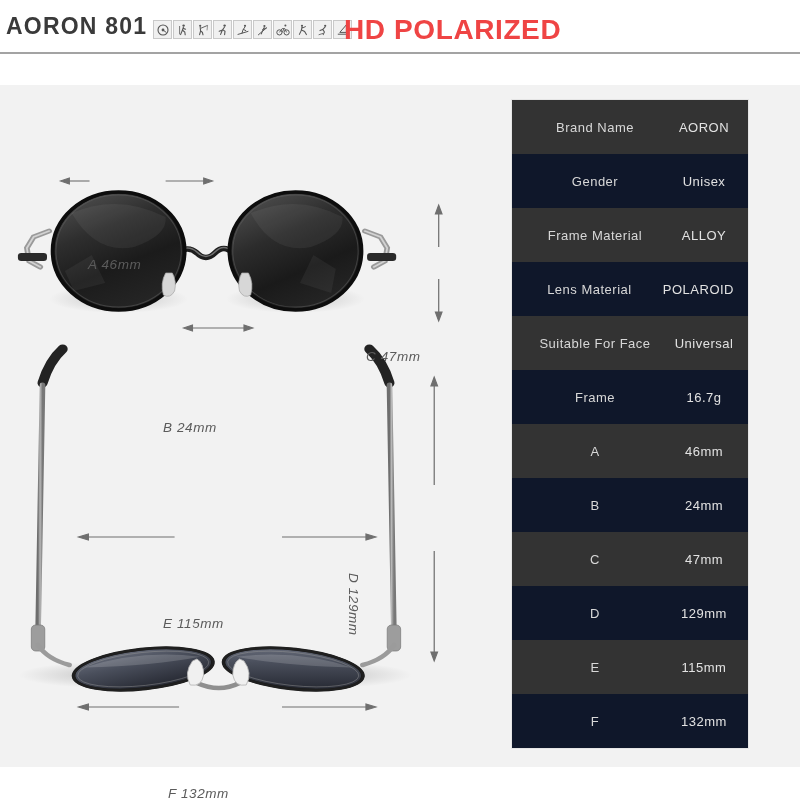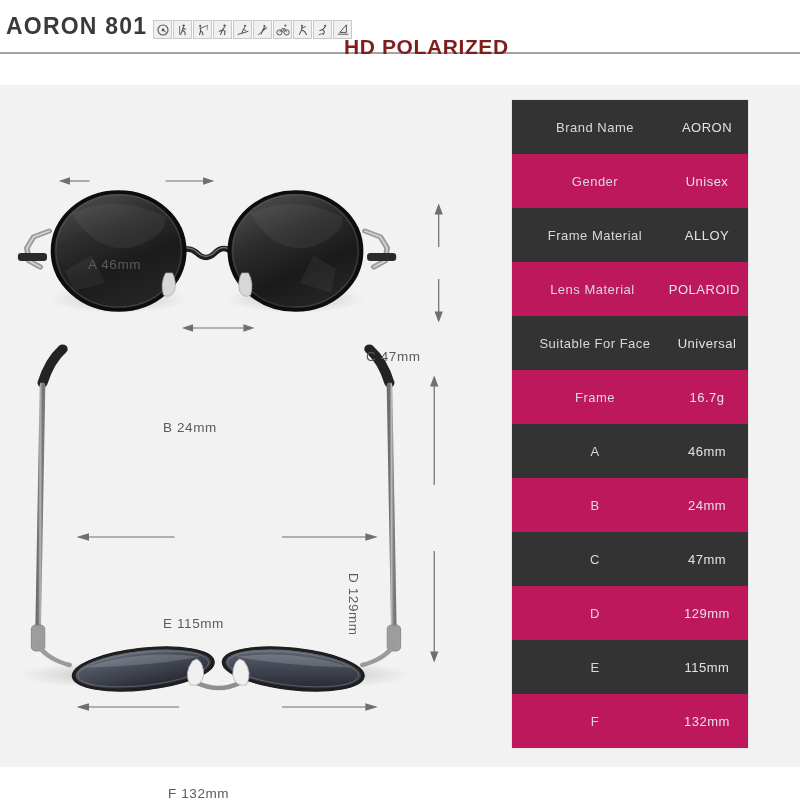--- a/index.html
+++ b/index.html
@@ -53,26 +53,25 @@
     display: flex;
     align-items: center;
     justify-content: center;
     overflow: hidden;
   }
   .sport-icon svg { display: block; }
   #polarized-title {
     position: absolute;
     left: 344px;
     top: 14px;
-    font-size: 21px;
+    font-size: 28px;
     font-weight: bold;
     letter-spacing: 0.6px;
-    color: #7f1d1d;
+    color: #ef4444;
     white-space: nowrap;
-    margin-top: 21px;
   }
 
   
   #white-band {
     position: absolute;
     left: 0; top: 54px;
     width: 800px; height: 31px;
     background: #ffffff;
   }
 
@@ -87,21 +86,21 @@
     position: absolute;
     left: 0; top: 767px;
     width: 800px; height: 33px;
     background: #ffffff;
   }
 
   
   #product-pane {
     position: absolute;
     left: 0; top: 85px;
-    width: 573px; height: 682px;
+    width: 573px; height: 682px; font-style: italic;
   }
   .svg-layer {
     position: absolute;
     left: 0; top: 0;
     width: 100%; height: 100%;
   }
 
   
   .dim-label {
     position: absolute;
@@ -132,37 +131,37 @@
     flex-direction: column;
     box-shadow: 0 0 0 1px rgba(0,0,0,0.05);
   }
   .spec-row {
     flex: 1 1 0;
     display: flex;
     align-items: center;
     min-height: 0;
   }
   .spec-row.odd  { background: #333333; }
-  .spec-row.even { background: #be185d; }
+  .spec-row.even { background: #0f172a; }
   .spec-label {
     width: 162px;
     text-align: center;
     font-size: 13px;
     color: #d8d8d8;
     letter-spacing: 0.5px;
     padding-left: 4px;
     box-sizing: border-box;
   }
   .spec-value {
     flex: 1;
     text-align: center;
     font-size: 13px;
     color: #e2e2e2;
     letter-spacing: 0.5px;
-    padding-right: 8px;
+    padding-right: 14px;
     box-sizing: border-box;
   }
 </style>
 </head>
 <body>
 
 <div id="page">
 
   <div id="header">
     <div id="brand-title">AORON 801</div>

